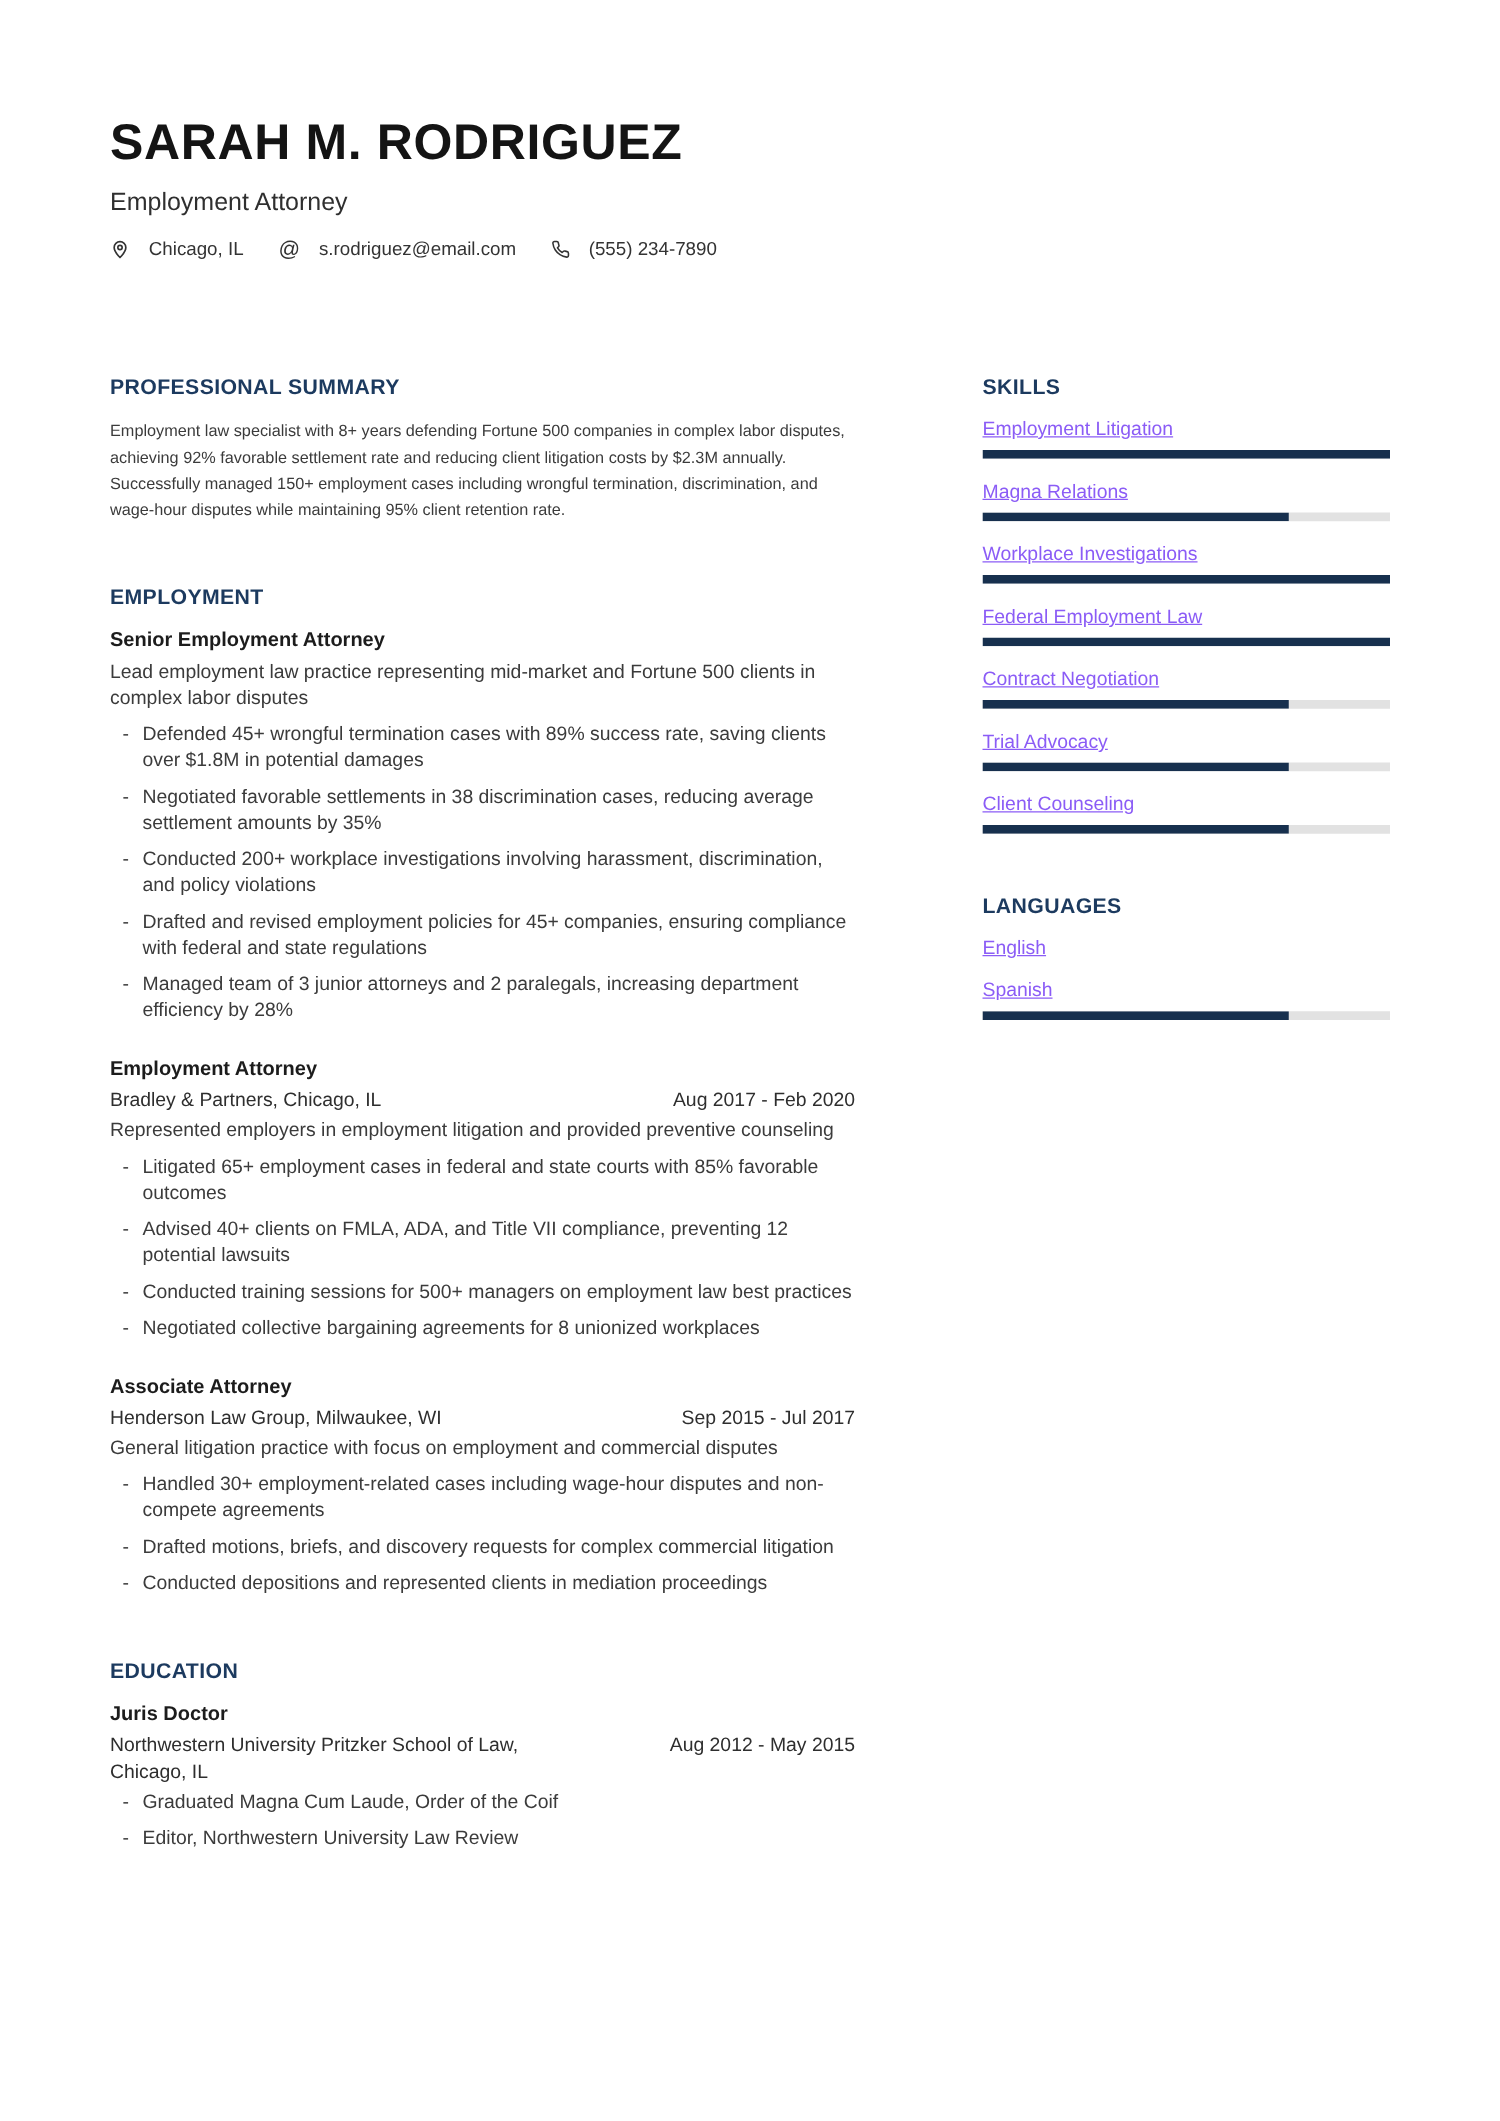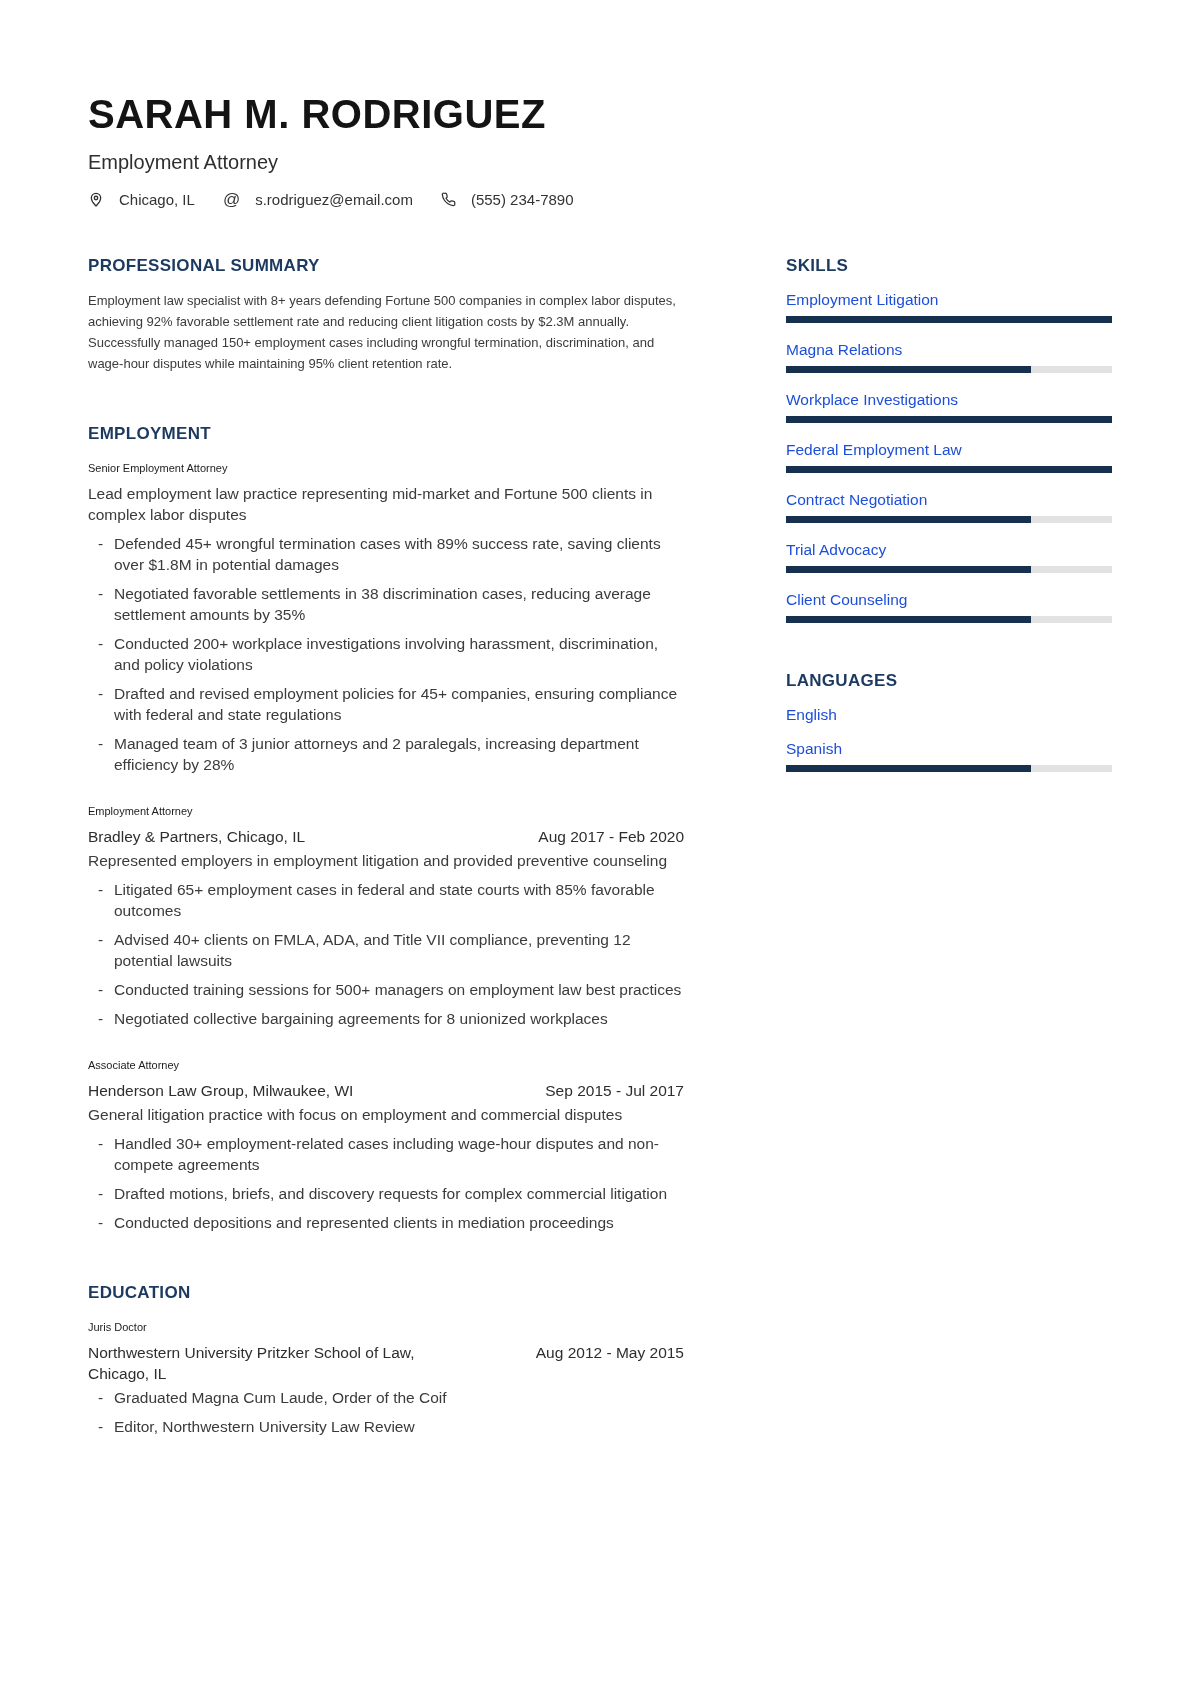--- a/index.html
+++ b/index.html
@@ -33,49 +33,49 @@
   .at-glyph{font-size:17px;color:#333;line-height:16px;font-weight:400;}
   
   .columns{display:flex;gap:102px;margin-top:48px;align-items:flex-start;}
   .main-col{width:596px;flex-shrink:0;}
   .side-col{width:326px;flex-shrink:0;}
   
   .section{margin-bottom:50px;}
   .section:last-child{margin-bottom:0;}
   .section-heading{
     font-size:17px;font-weight:700;color:var(--accent);
-    letter-spacing:0.3px;margin-bottom:14px;line-height:20px;
+    letter-spacing:0.3px;margin-bottom:14px;line-height:20px;margin-top:44px;
   }
   .paragraph{
     font-size:13px;color:var(--text-body);line-height:21px;
   }
   
   .job{margin-bottom:26px;}
   .job:last-child{margin-bottom:0;}
   .job-title{
-    font-size:11px;font-weight:400;color:var(--text-dark);line-height:21px;margin-bottom:4px;
+    font-size:16px;font-weight:700;color:var(--text-dark);line-height:21px;margin-bottom:4px;
   }
   .job-meta{
     display:flex;justify-content:space-between;align-items:flex-start;
     font-size:15.5px;color:#2e2e2e;line-height:21px;margin-bottom:3px;
   }
   .job-company{max-width:340px;}
   .job-dates{white-space:nowrap;text-align:right;}
   .job-desc{font-size:15.5px;color:var(--text-body);line-height:21px;margin-bottom:8px;}
   .bullets{display:block;}
   .bullet{
     display:flex;font-size:15.5px;color:var(--text-body);line-height:21px;margin-bottom:8px;
   }
   .bullet:last-child{margin-bottom:0;}
   .bullet-dash{flex-shrink:0;width:16px;margin-left:10px;text-align:left;}
   .bullet-text{flex:1;}
   
   .skill{margin-bottom:17px;}
   .skill-label{
-    font-size:15.5px;color:#1d4ed8;line-height:19px;margin-bottom:7px;
+    font-size:15.5px;color:#8b5cf6;line-height:19px;margin-bottom:7px;text-decoration:underline;
   }
   .skill-bar{
     width:100%;height:7px;background:var(--bar-track);position:relative;overflow:hidden;
   }
   .skill-bar-fill{height:100%;background:var(--bar-fill);}
   .skill.no-bar{margin-bottom:15px;}
   .side-section{margin-bottom:48px;}
 </style>
 </head>
 <body>

